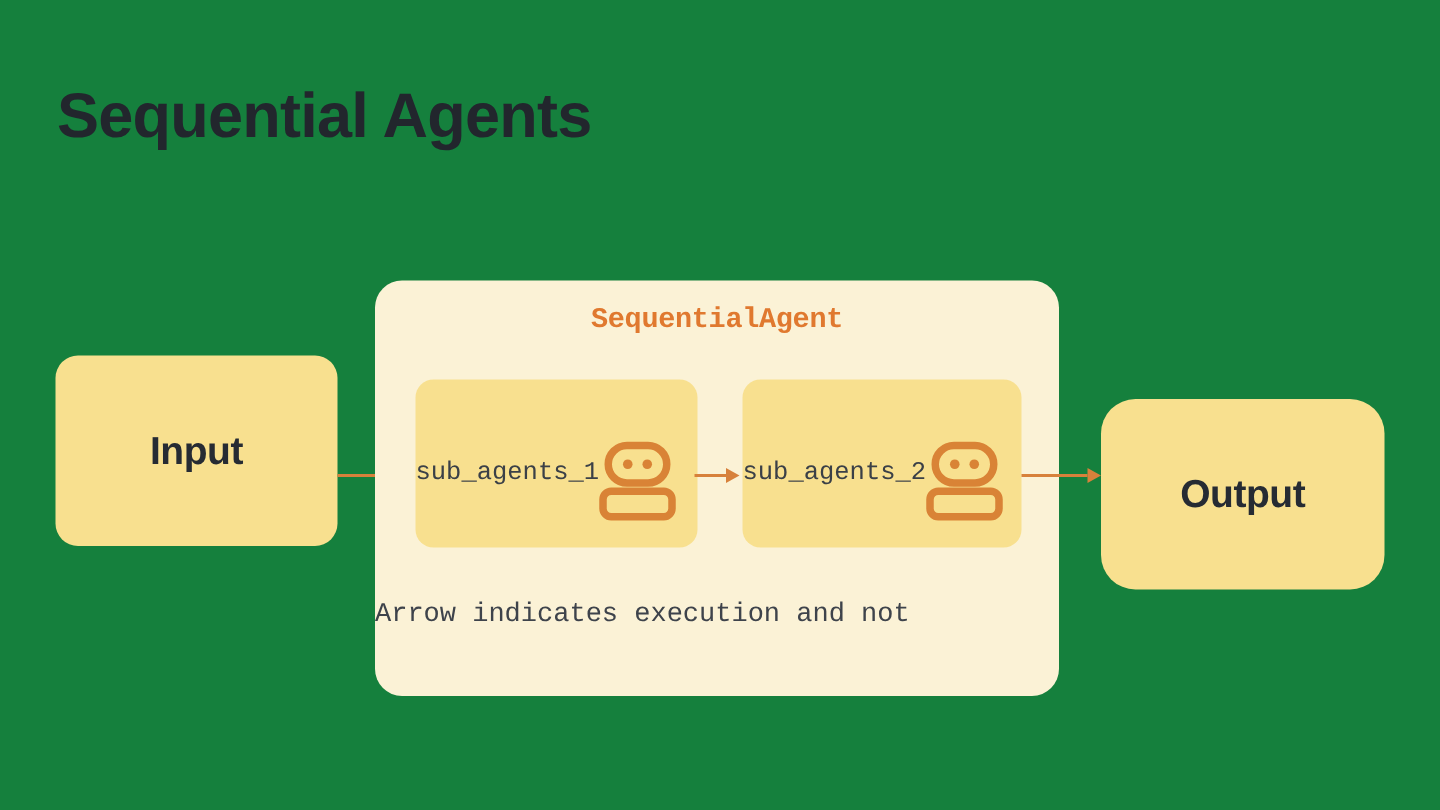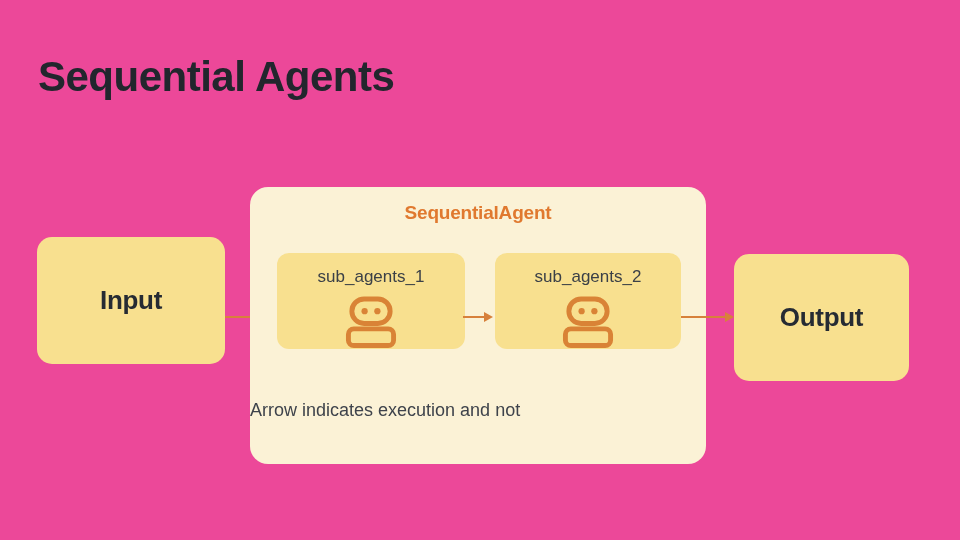--- a/index.html
+++ b/index.html
@@ -4,21 +4,21 @@
 <style>
   * { margin: 0; padding: 0; box-sizing: border-box; }
   body {
     font-family: "Liberation Sans", "DejaVu Sans", sans-serif;
     background: #ffffff;
   }
   .slide {
     position: relative;
     width: 960px;
     height: 540px;
-    background: #ec4899;
+    background: #15803d;
     overflow: hidden;
   }
   .page-title {
     position: absolute;
     left: 38px;
     top: 53px;
     font-size: 42px;
     font-weight: 700;
     letter-spacing: -0.5px;
     color: #22262d;
@@ -32,49 +32,50 @@
     border-radius: 15px;
     display: flex;
     align-items: center;
     justify-content: center;
     font-size: 26px;
     font-weight: 700;
     letter-spacing: -0.3px;
     color: #262b33;
   }
   .input-box  { left: 37px;  top: 237px; }
-  .output-box { left: 734px; top: 254px; width: 175px; }
+  .output-box { left: 734px; top: 266px; width: 189px; border-radius: 23px; }
   .agent-container {
     position: absolute;
     left: 250px;
     top: 187px;
     width: 456px;
     height: 277px;
     background: #fbf2d6;
     border-radius: 18px;
+    font-family: Liberation Mono, monospace;
   }
   .agent-container-label {
     position: absolute;
     left: 0;
     right: 0;
     top: 15px;
     text-align: center;
     font-size: 19px;
     font-weight: 700;
     letter-spacing: -0.2px;
     color: #e0792f;
   }
   .sub-agent-box {
     position: absolute;
     top: 66px;
-    height: 96px;
+    height: 112px;
     background: #f8e08f;
     border-radius: 12px;
     display: flex;
-    flex-direction: column;
+    flex-direction: row;
     align-items: center;
     padding-top: 14px;
   }
   .sub-agent-box-1 { left: 27px;  width: 188px; }
   .sub-agent-box-2 { left: 245px; width: 186px; }
   .sub-agent-label {
     font-size: 17px;
     color: #3b4047;
     line-height: 20px;
   }

